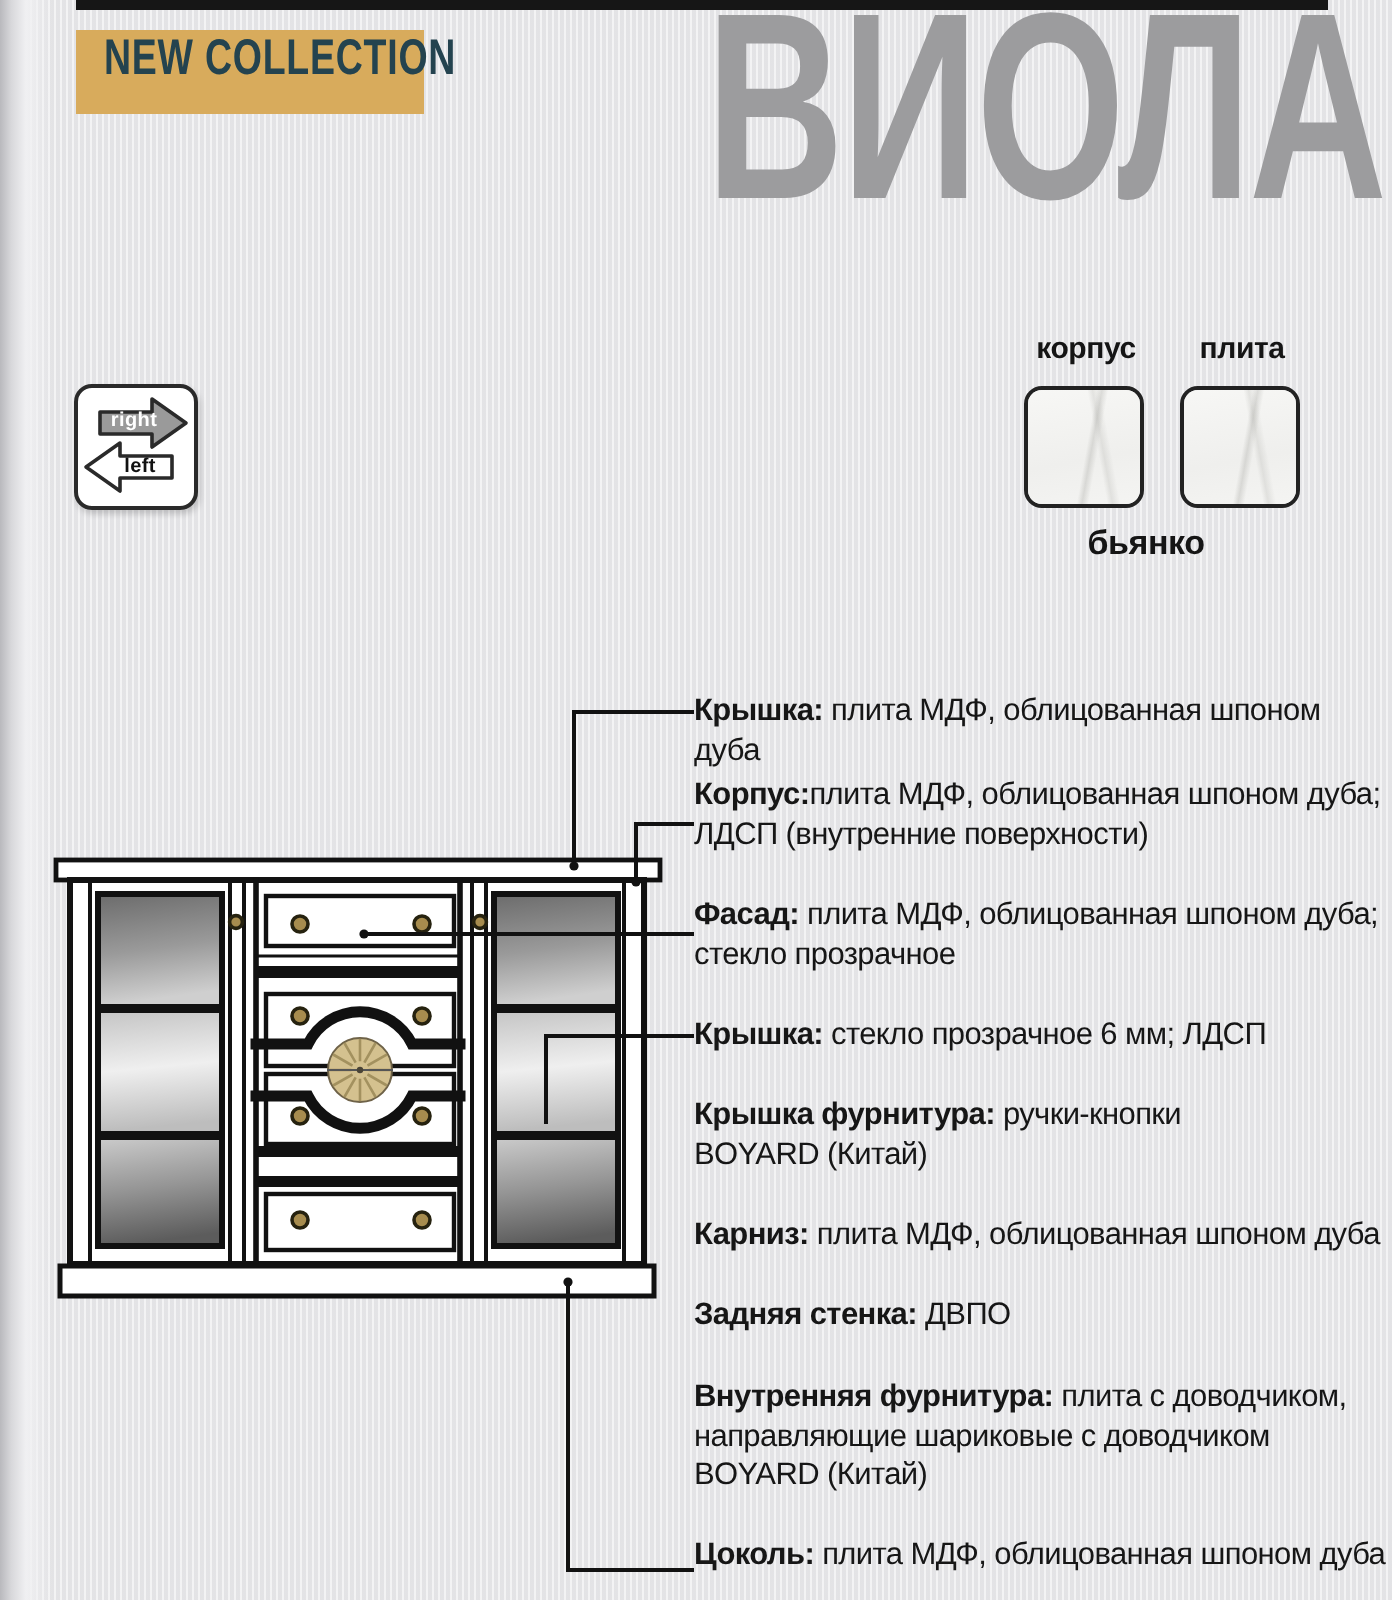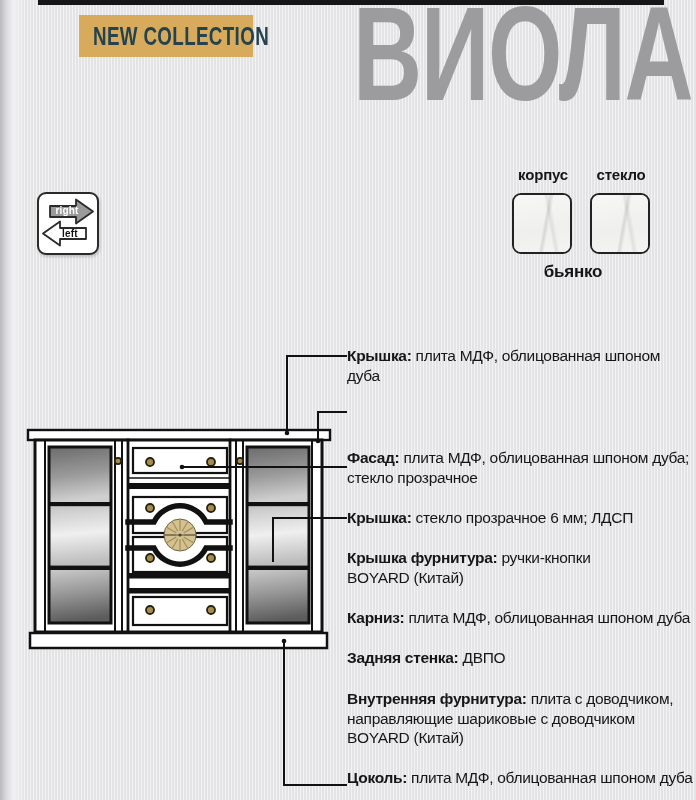--- a/index.html
+++ b/index.html
@@ -3,21 +3,21 @@
 <meta charset="utf-8">
 <style>
   html,body{margin:0;padding:0;}
   body{width:696px;height:800px;font-family:"Liberation Sans",sans-serif;}
   .page{position:relative;width:696px;height:800px;overflow:hidden;
     background-color:#e9e9eb;
     background-image:repeating-linear-gradient(90deg, rgba(255,255,255,0.45) 0px, rgba(255,255,255,0.45) 1px, rgba(120,120,130,0.05) 1px, rgba(120,120,130,0.05) 3px);}
   .left-shade{position:absolute;left:0;top:0;bottom:0;width:26px;
     background:linear-gradient(90deg,#b9b9bd 0%,#d8d8db 22%,#f0f0f2 50%,rgba(240,240,242,0) 100%);}
   .top-bar{position:absolute;left:38px;top:0;width:626px;height:5px;background:#161616;}
-  .banner{position:absolute;left:38px;top:15px;width:174px;height:42px;background:#d8ab5c;display:flex;align-items:center;margin-left:41px;}
+  .banner{position:absolute;left:38px;top:15px;width:174px;height:42px;background:#d8ab5c;display:flex;align-items:flex-start;}
   .banner span{font-size:25px;font-weight:bold;color:#24434f;letter-spacing:0.5px;
     transform:scaleX(0.75);transform-origin:0 50%;margin-left:14px;white-space:nowrap;}
   .title{position:absolute;top:-9px;right:4px;font-size:133px;font-weight:bold;color:#9c9c9e;
     line-height:0.95;letter-spacing:-2px;transform:scaleX(0.72);transform-origin:100% 0;white-space:nowrap;}
   
   .assembly{position:absolute;left:37px;top:192px;width:58px;height:59px;background:#fff;
     border:2.5px solid #2a2a2a;border-radius:9px;box-shadow:1px 2px 3px rgba(0,0,0,0.18);}
   .assembly svg{position:absolute;left:0;top:0;}
   .assembly .lbl{position:absolute;font-size:10px;font-weight:bold;text-align:center;letter-spacing:0.2px;}
   .assembly .lbl-right{left:13px;top:11px;width:30px;color:#fff;}
@@ -54,21 +54,21 @@
   <div class="assembly">
     <svg width="58" height="59" viewBox="0 0 58 59">
       <polygon points="11,12 37,12 37,5.5 54,17.5 37,29.5 37,23 11,23" fill="#9a9a9a" stroke="#2a2a2a" stroke-width="1.8" stroke-linejoin="round"></polygon>
       <polygon points="47,34 21,34 21,27.5 4,39.5 21,51.5 21,45 47,45" fill="#ffffff" stroke="#2a2a2a" stroke-width="1.8" stroke-linejoin="round"></polygon>
     </svg>
     <span class="lbl lbl-right">right</span>
     <span class="lbl lbl-left">left</span>
   </div>
 
   <div class="swatch-label" style="left:510px;width:66px;">корпус</div>
-  <div class="swatch-label" style="left:588px;width:66px;">стекло</div>
+  <div class="swatch-label" style="left:588px;width:66px;">плита</div>
   <div class="swatch" style="left:512px;">
       <div class="vein"></div>
     </div>
   <div class="swatch" style="left:590px;">
       <div class="vein"></div>
     </div>
   <div class="finish-name">бьянко</div>
 
   <svg id="drawing" width="696" height="800" viewBox="0 0 696 800">
     <defs>
@@ -166,20 +166,22 @@
       <circle cx="318" cy="441" r="2.3" fill="#111" stroke="none"></circle>
       <path d="M347,467 L182,467"></path>
       <circle cx="182" cy="467" r="2.3" fill="#111" stroke="none"></circle>
       <path d="M347,518 L273,518 L273,562"></path>
       <path d="M284,641 L284,785 L347,785"></path>
       <circle cx="284" cy="641" r="2.3" fill="#111" stroke="none"></circle>
     </g>
   </svg>
 
   <p class="spec" style="top:346px;"><b>Крышка:</b><span> плита МДФ, облицованная шпоном дуба</span></p>
+  <p class="spec" style="top:388px;"><b>Корпус:</b><span>плита МДФ, облицованная шпоном дуба;
+ЛДСП (внутренние поверхности)</span></p>
   <p class="spec" style="top:448px;"><b>Фасад:</b><span> плита МДФ, облицованная шпоном дуба;
 стекло прозрачное</span></p>
   <p class="spec" style="top:508px;"><b>Крышка:</b><span> стекло прозрачное 6 мм; ЛДСП</span></p>
   <p class="spec" style="top:548px;"><b>Крышка фурнитура:</b><span> ручки-кнопки
 BOYARD (Китай)</span></p>
   <p class="spec" style="top:608px;"><b>Карниз:</b><span> плита МДФ, облицованная шпоном дуба</span></p>
   <p class="spec" style="top:648px;"><b>Задняя стенка:</b><span> ДВПО</span></p>
   <p class="spec" style="top:689px;"><b>Внутренняя фурнитура:</b><span> плита с доводчиком,
 направляющие шариковые  с доводчиком
 BOYARD (Китай)</span></p>

